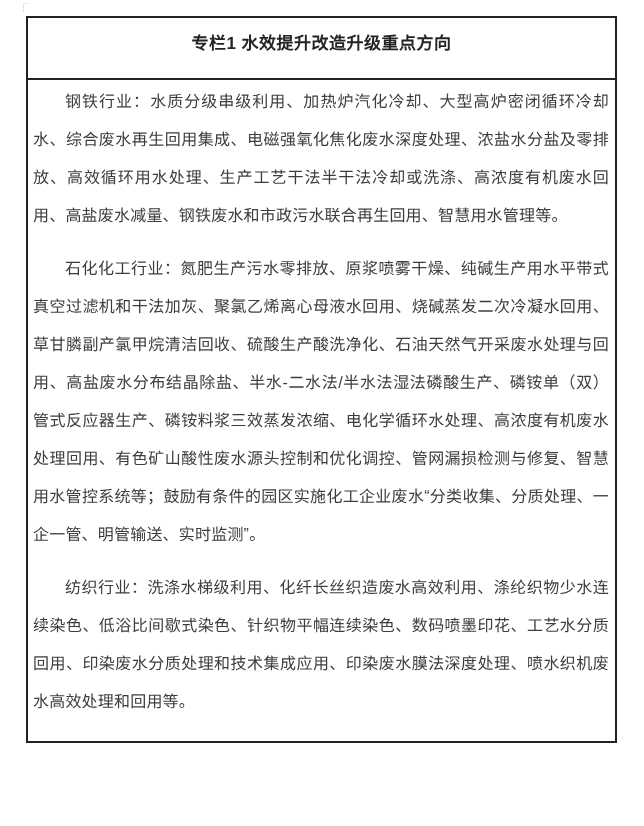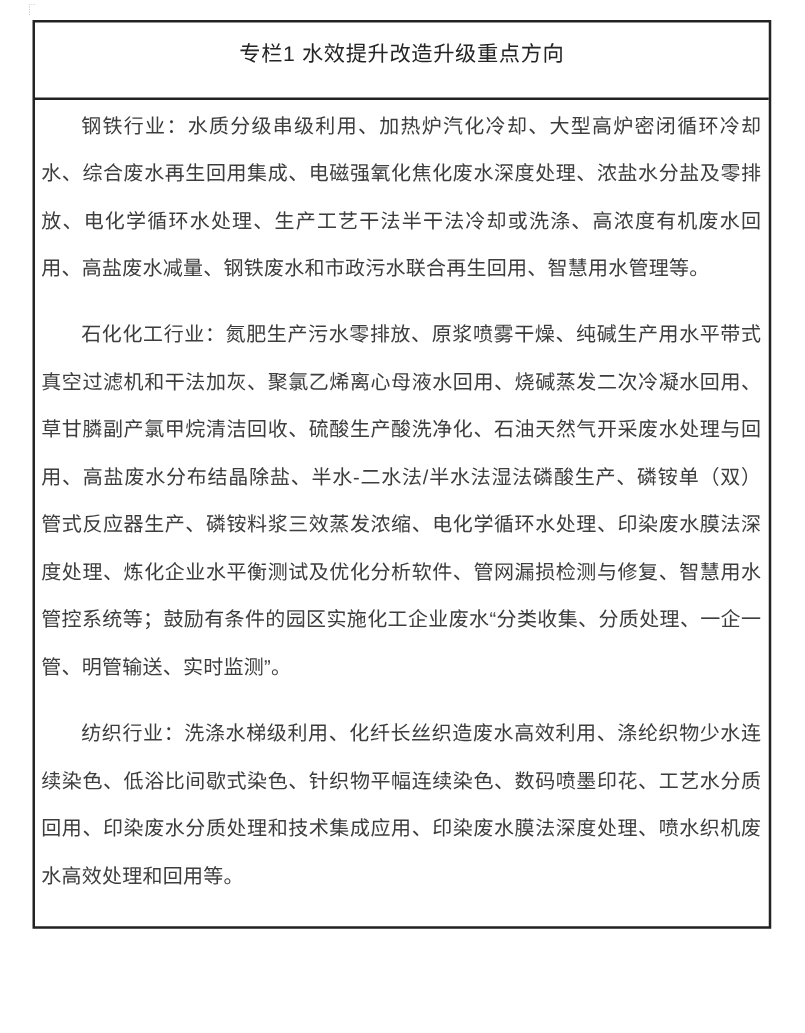--- a/index.html
+++ b/index.html
@@ -31,21 +31,21 @@
     box-sizing: border-box;
     border: 2px solid #222222;
     background: #ffffff;
   }
   .panel-title {
     box-sizing: border-box;
     border-bottom: 2px solid #222222;
     padding: 11px 10px 24px 10px;
     text-align: center;
     font-size: 17px;
-    font-weight: normal;
+    font-weight: bold;
     color: #242424;
     letter-spacing: 0.5px;
   }
   .panel-body {
     box-sizing: border-box;
     padding: 3px 6px 20px 5px;
   }
   .para {
     margin: 0 0 15px 0;
     text-indent: 2em;
@@ -61,17 +61,17 @@
   }
 </style>
 </head>
 <body>
 
 <div class="artifact"></div>
 
 <div class="panel">
   <div class="panel-title">专栏1 水效提升改造升级重点方向</div>
   <div class="panel-body">
-    <p class="para">钢铁行业：水质分级串级利用、加热炉汽化冷却、大型高炉密闭循环冷却水、综合废水再生回用集成、电磁强氧化焦化废水深度处理、浓盐水分盐及零排放、电化学循环水处理、生产工艺干法半干法冷却或洗涤、高浓度有机废水回用、高盐废水减量、钢铁废水和市政污水联合再生回用、智慧用水管理等。</p>
-    <p class="para">石化化工行业：氮肥生产污水零排放、原浆喷雾干燥、纯碱生产用水平带式真空过滤机和干法加灰、聚氯乙烯离心母液水回用、烧碱蒸发二次冷凝水回用、草甘膦副产氯甲烷清洁回收、硫酸生产酸洗净化、石油天然气开采废水处理与回用、高盐废水分布结晶除盐、半水-二水法/半水法湿法磷酸生产、磷铵单（双）管式反应器生产、磷铵料浆三效蒸发浓缩、电化学循环水处理、印染废水膜法深度处理、炼化企业水平衡测试及优化分析软件、管网漏损检测与修复、智慧用水管控系统等；鼓励有条件的园区实施化工企业废水“分类收集、分质处理、一企一管、明管输送、实时监测”。</p>
+    <p class="para">钢铁行业：水质分级串级利用、加热炉汽化冷却、大型高炉密闭循环冷却水、综合废水再生回用集成、电磁强氧化焦化废水深度处理、浓盐水分盐及零排放、高效循环用水处理、生产工艺干法半干法冷却或洗涤、高浓度有机废水回用、高盐废水减量、钢铁废水和市政污水联合再生回用、智慧用水管理等。</p>
+    <p class="para">石化化工行业：氮肥生产污水零排放、原浆喷雾干燥、纯碱生产用水平带式真空过滤机和干法加灰、聚氯乙烯离心母液水回用、烧碱蒸发二次冷凝水回用、草甘膦副产氯甲烷清洁回收、硫酸生产酸洗净化、石油天然气开采废水处理与回用、高盐废水分布结晶除盐、半水-二水法/半水法湿法磷酸生产、磷铵单（双）管式反应器生产、磷铵料浆三效蒸发浓缩、电化学循环水处理、高浓度有机废水处理回用、有色矿山酸性废水源头控制和优化调控、管网漏损检测与修复、智慧用水管控系统等；鼓励有条件的园区实施化工企业废水“分类收集、分质处理、一企一管、明管输送、实时监测”。</p>
     <p class="para">纺织行业：洗涤水梯级利用、化纤长丝织造废水高效利用、涤纶织物少水连续染色、低浴比间歇式染色、针织物平幅连续染色、数码喷墨印花、工艺水分质回用、印染废水分质处理和技术集成应用、印染废水膜法深度处理、喷水织机废水高效处理和回用等。</p>
   </div>
 </div>
 
 </body></html>

